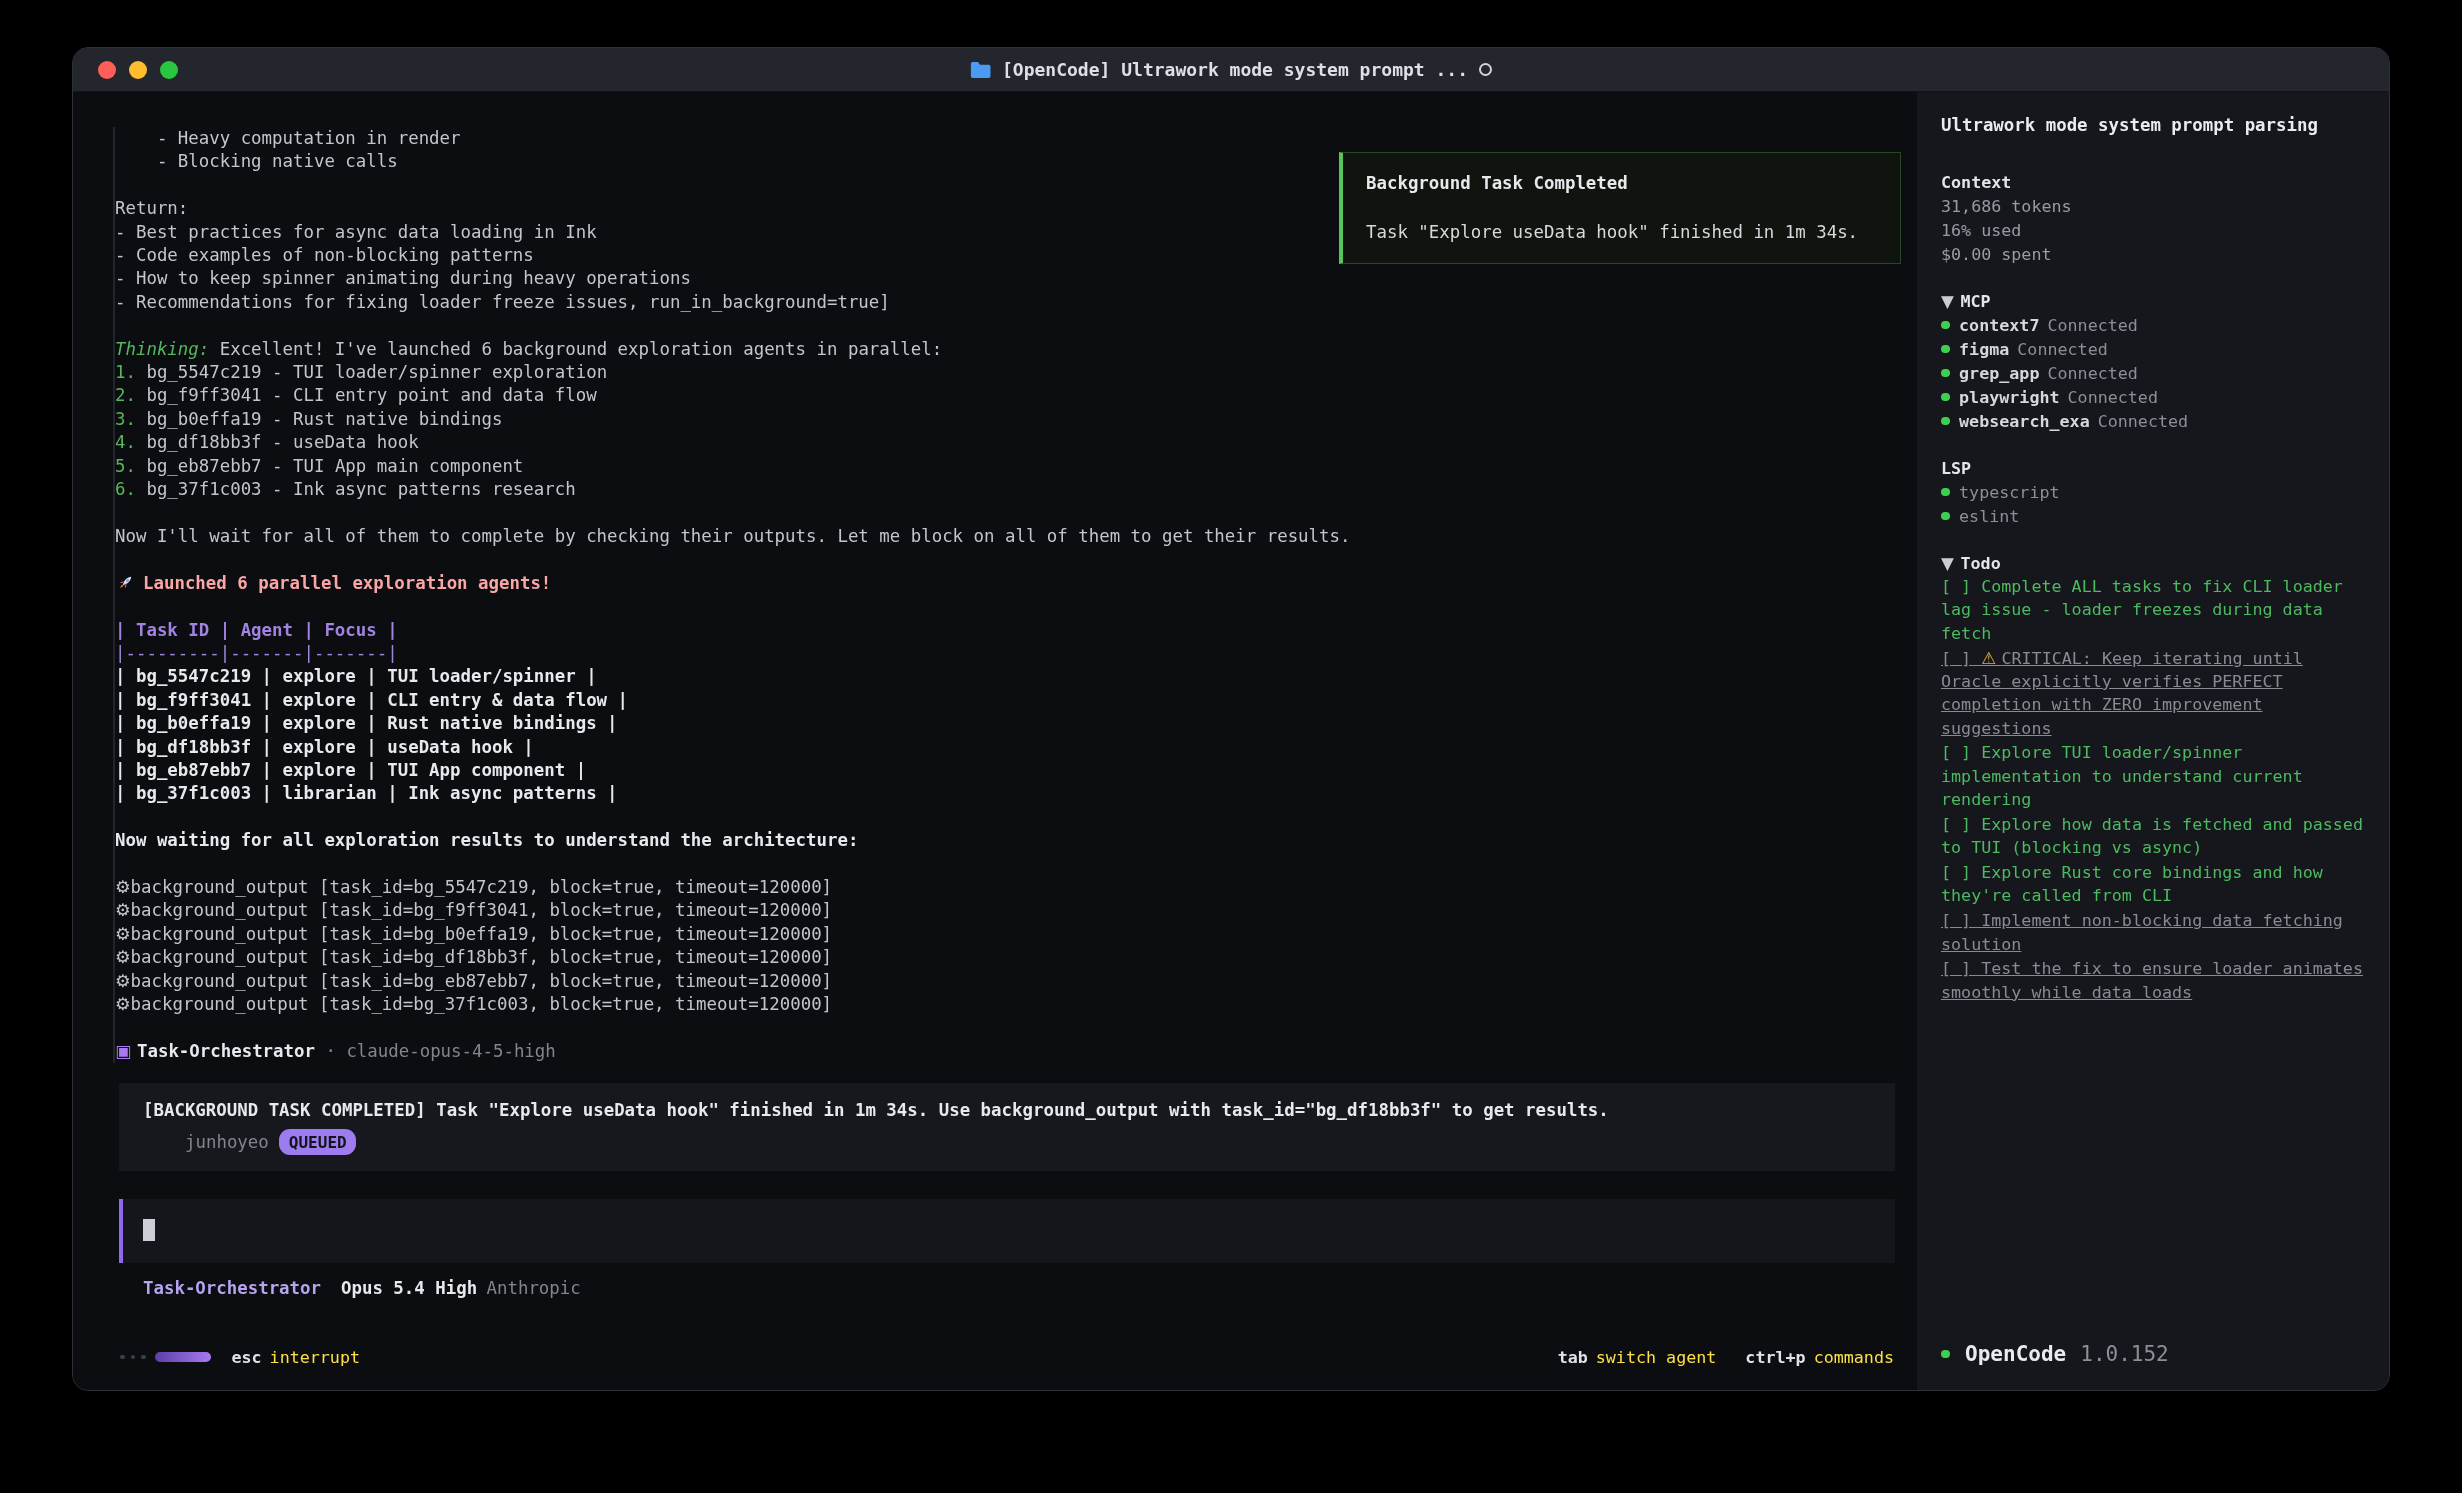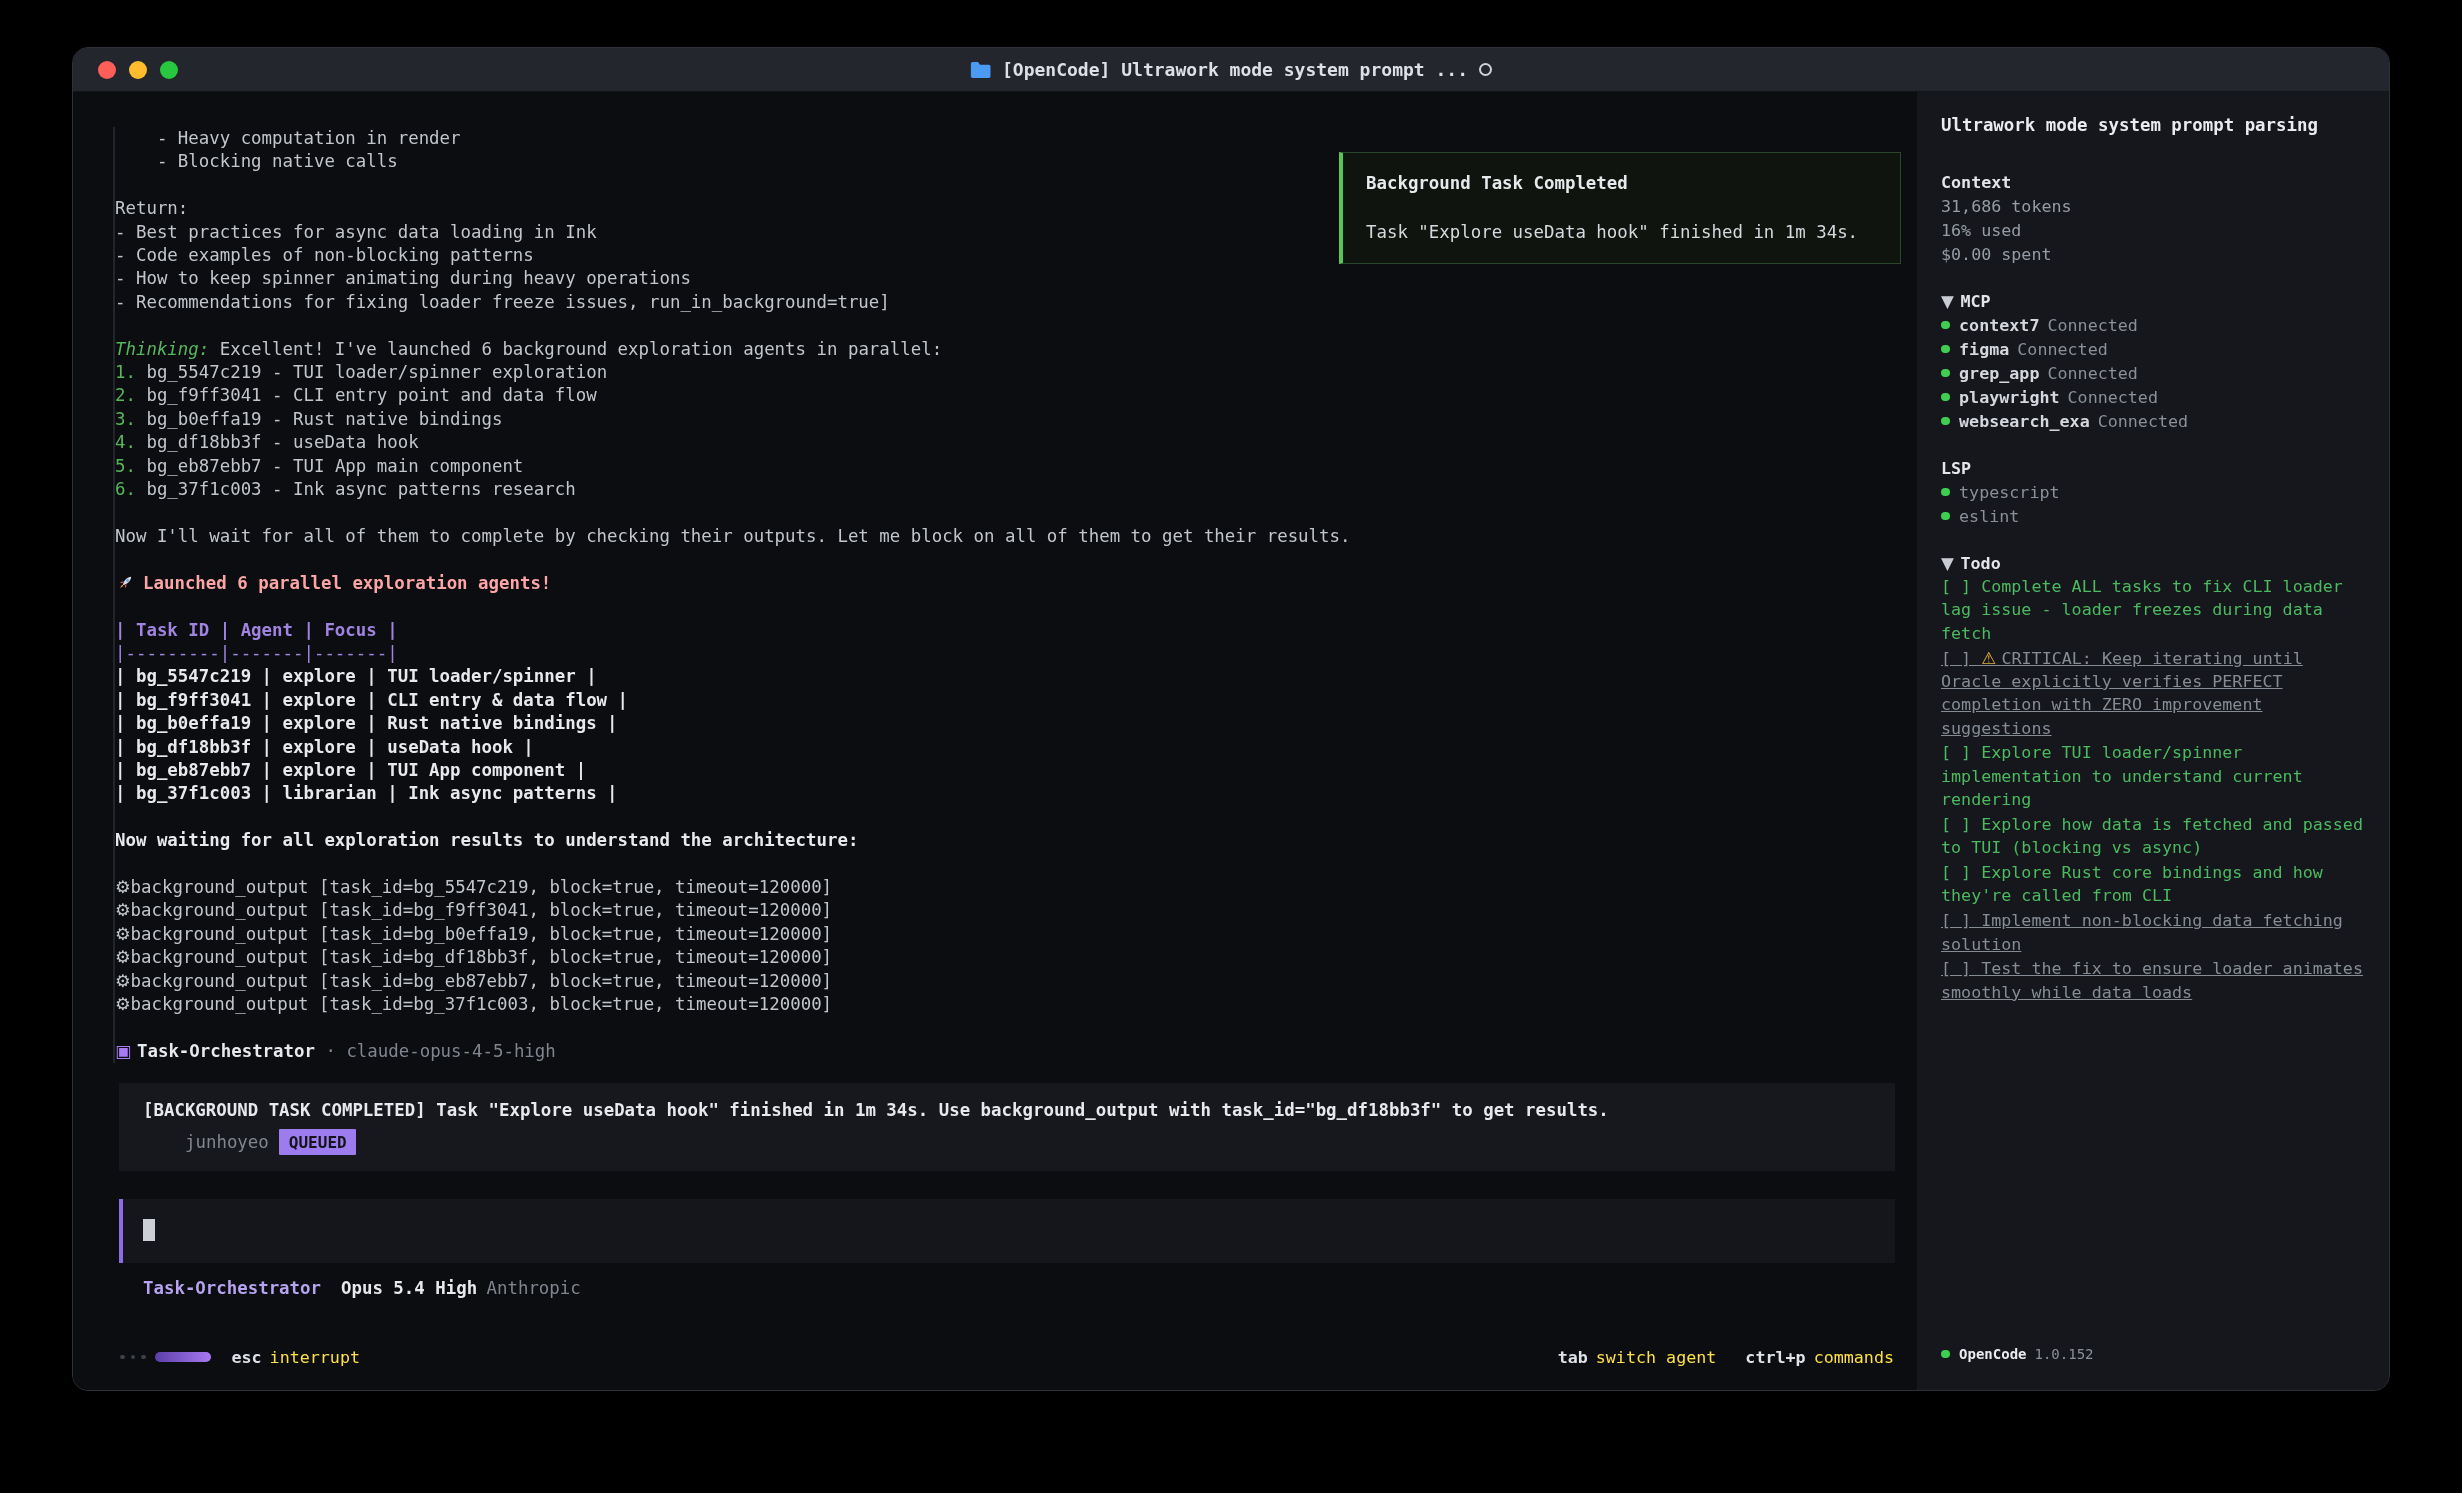--- a/index.html
+++ b/index.html
@@ -49,21 +49,21 @@
   .c-agentsq{ color:#a879f0; font-family:"DejaVu Sans","Liberation Sans",sans-serif; }
   .rocket-svg { margin-right:8px; flex:none; }
   
   .msg-box {
     margin:20px 22px 0 46px; background:#16181e; padding:16px 24px;
     font-size:17.4px; line-height:23.4px;
   }
   .msg-box .line1 { color:#e7e9ed; font-weight:bold; white-space:pre; }
   .msg-box .line2 { margin-top:6.7px; color:#80868f; display:flex; align-items:center;margin-left:42px; }
   .badge {
-    display:inline-block; margin-left:10.7px; padding:1.3px 9.4px; border-radius:1px;
+    display:inline-block; margin-left:10.7px; padding:1.3px 9.4px; border-radius:11px;
     background:#9d7cf0; color:#14151a; font-weight:bold; font-size:16px;
   }
   
   .input-box {
     margin:28px 22px 0 46px; background:#14161c; border-left:4.7px solid #8f6ae8;
     padding:20px 20px; min-height:64px;
   }
   .cursor { display:inline-block; width:12px; height:21.4px; background:#ccd0d6; vertical-align:middle; }
   .agent-bar { margin:14.7px 0 0 70px; font-size:17.4px; display:flex; align-items:baseline; }
   .agent-bar .agent { color:#b7a3ef; font-weight:bold; margin-right:20px; }
@@ -100,21 +100,21 @@
   .sb-dimline { color:#969ca5; }
   .sb-section { margin-bottom:23px; }
   .sb-item { display:flex; align-items:baseline; }
   .dot { width:8.7px; height:8.7px; border-radius:50%; background:#3ecf52; flex:none; align-self:center; margin-right:9.4px; }
   .sb-name { color:#d4d7dc; font-weight:bold; margin-right:8px; }
   .sb-dim  { color:#8a9099; }
   .todo-item { line-height:23.4px; margin-bottom:1.3px; }
   .todo-active  { color:#4cba5f; }
   .todo-pending { color:#868c95;text-decoration:underline; }
   .warn { color:#dfae3c; font-family:"DejaVu Sans",sans-serif; }
-  .sb-footer { margin-top:auto; display:flex; align-items:center; font-size:14px; }
+  .sb-footer { margin-top:auto; display:flex; align-items:center; font-size:21px;gap:6px; }
   .sb-footer .app { color:#e9ebee; font-weight:bold; margin-right:8px; }
   .sb-footer .ver { color:#8a9099; }
 </style>
 </head>
 <body>
 
 <div class="window">
 
   <div class="titlebar">
     <div class="traffic">

